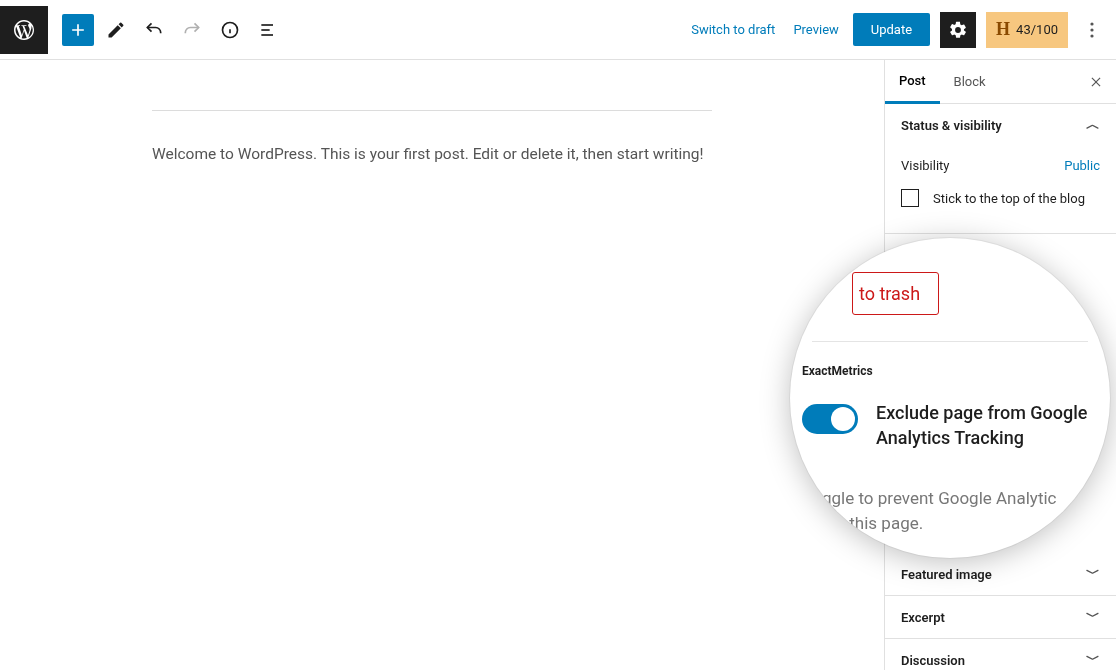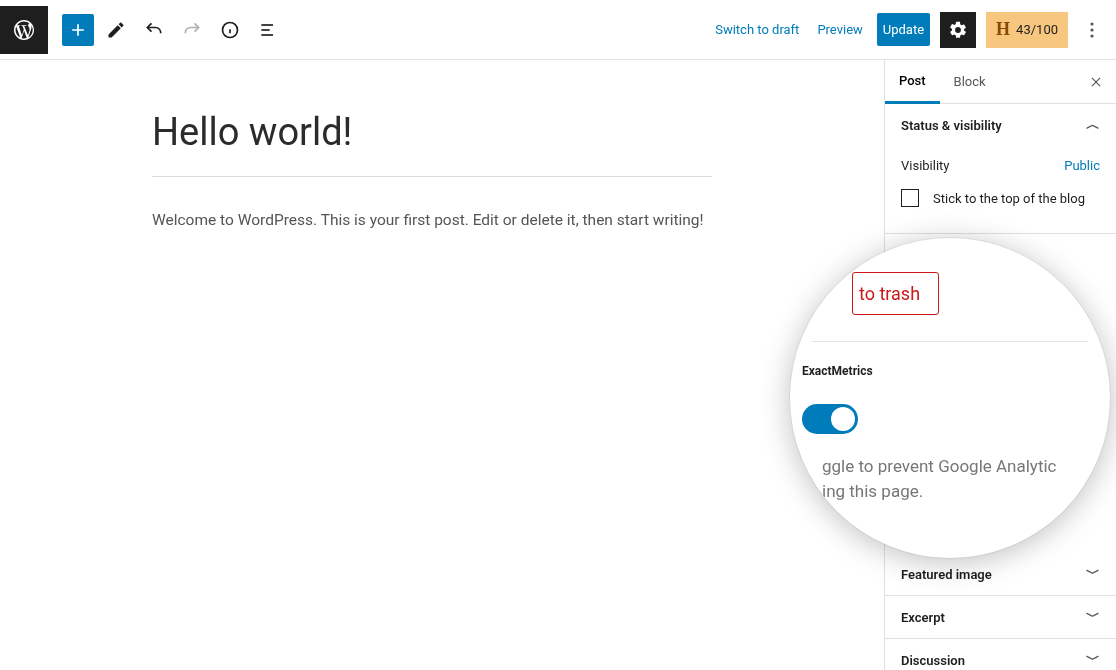--- a/index.html
+++ b/index.html
@@ -9,21 +9,21 @@
   .wp-logo{width:48px;height:48px;background:#1e1e1e;display:flex;align-items:center;justify-content:center;color:#fff;}
   .wp-logo svg{width:24px;height:24px;fill:#fff;}
   .tb-left{display:flex;align-items:center;gap:6px;padding-left:14px;}
   .sq-btn{width:32px;height:32px;display:flex;align-items:center;justify-content:center;border-radius:2px;}
   .add-btn{background:#007cba;color:#fff;}
   .icon-btn{color:#1e1e1e;}
   .icon-btn.dis{color:#b0b0b0;}
   .tb-spacer{flex:1;}
   .tb-right{display:flex;align-items:center;gap:10px;padding-right:10px;}
   .link-btn{color:#007cba;font-size:13px;background:none;border:none;cursor:pointer;padding:6px 4px;}
-  .update-btn{background:#007cba;color:#fff;border:none;font-size:13px;padding:9px 6px;border-radius:2px;cursor:pointer;}
+  .update-btn{background:#007cba;color:#fff;border:none;font-size:13px;padding:9px 18px;border-radius:2px;cursor:pointer;}
   .gear-btn{width:36px;height:36px;background:#1e1e1e;color:#fff;display:flex;align-items:center;justify-content:center;}
   .score-badge{height:36px;background:#f7c77f;display:flex;align-items:center;gap:6px;padding:0 10px;font-size:13px;color:#1e1e1e;}
   .score-badge .h{font-family:Georgia,serif;font-weight:bold;font-size:18px;color:#8a4a00;}
   .kebab{width:28px;height:36px;display:flex;align-items:center;justify-content:center;color:#555;}
   
   .main{display:flex;height:calc(670px - 48px);}
   .editor{flex:1;padding:50px 0 0 0;display:flex;flex-direction:column;align-items:center;}
   .editor-inner{width:580px;}
   .post-title{font-size:38px;font-weight:400;color:#2b2b2b;margin-bottom:22px;}
   .hr{height:1px;background:#dcdcdc;margin-bottom:34px;width:560px;}
@@ -46,21 +46,21 @@
   
   .magnifier{position:absolute;width:320px;height:320px;border-radius:50%;background:#fff;left:790px;top:238px;box-shadow:0 4px 30px rgba(0,0,0,0.25), 0 0 0 1px rgba(0,0,0,0.05);overflow:hidden;}
   .mag-inner{position:absolute;left:0;top:0;width:320px;padding:22px;}
   .trash-pill{display:inline-block;border:1.5px solid #cc1818;color:#cc1818;font-size:18px;padding:10px 18px 10px 6px;border-radius:3px;margin-left:40px;margin-top:12px;}
   .mag-divider{height:1px;background:#e4e4e4;margin:26px 0 22px 0;}
   .mag-title{font-size:12px;font-weight:700;margin-bottom:22px;color:#1e1e1e;margin-left:-10px}
   .toggle-row{display:flex;gap:18px;align-items:flex-start;margin-left:-10px}
   .toggle{width:56px;height:30px;border-radius:30px;background:#007cba;position:relative;flex-shrink:0;margin-top:4px;}
   .toggle .knob{position:absolute;right:3px;top:3px;width:24px;height:24px;border-radius:50%;background:#fff;}
   .toggle-label{font-size:18px;line-height:1.4;color:#1e1e1e;font-weight:500;}
-  .mag-desc{font-size:17px;color:#777;margin-top:20px;line-height:1.45;margin-left:10px}
+  .mag-desc{font-size:17px;color:#777;margin-top:36px;line-height:1.45;margin-left:10px}
   .mag-chevs{position:absolute;right:6px;font-size:16px;color:#555;}
   svg{display:block;}
 </style>
 </head>
 <body>
 
 <div class="topbar">
   <div class="wp-logo">
     <svg viewBox="0 0 24 24">
         <path d="M12 2C6.5 2 2 6.5 2 12s4.5 10 10 10 10-4.5 10-10S17.5 2 12 2zM3.5 12c0-1.2.3-2.4.7-3.4l4 11C5.5 18 3.5 15.3 3.5 12zm8.5 8.5c-.8 0-1.6-.1-2.4-.3l2.5-7.4 2.6 7.2c0 .1 0 .1.1.1-.9.3-1.8.4-2.8.4zm1.2-12.5c.5 0 1-.1 1-.1.5 0 .4-.7 0-.7 0 0-1.4.1-2.3.1-.8 0-2.2-.1-2.2-.1-.5 0-.5.7-.1.7 0 0 .4.1.9.1l1.3 3.6-1.9 5.6-3.1-9.2c.5 0 1-.1 1-.1.5 0 .4-.7 0-.7 0 0-1.4.1-2.3.1h-.5C6.5 4.8 9.1 3.5 12 3.5c2.2 0 4.1.8 5.6 2.2h-.1c-.8 0-1.4.7-1.4 1.5 0 .7.4 1.3.8 2 .3.6.7 1.3.7 2.4 0 .7-.3 1.6-.7 2.8l-.9 2.9-3.8-9.3zm6.3-.2c.8 1.3 1.2 2.7 1.2 4.2 0 3.3-1.8 6.1-4.4 7.6l2.6-7.5c.5-1.2.6-2.2.6-3.1 0-.4 0-.8-.1-1.2z"></path>
@@ -124,21 +124,20 @@
           <circle cx="2" cy="8" r="1.6"></circle>
           <circle cx="2" cy="14" r="1.6"></circle>
         </svg>
     </div>
   </div>
 </div>
 
 <div class="main">
   <div class="editor">
     <div class="editor-inner">
-      <h1 class="post-title">Hello world!</h1>
       <div class="hr"></div>
       <p class="post-body">Welcome to WordPress. This is your first post. Edit or delete it, then start writing!</p>
     </div>
   </div>
 
   <div class="sidebar">
     <div class="tabs">
       <div class="tab active">Post</div>
       <div class="tab">Block</div>
       <div class="tab-close">
@@ -192,20 +191,21 @@
 <div class="magnifier">
   <div class="mag-inner">
     <span class="mag-chevs" style="top:58px">︿</span>
     <div class="trash-pill"><span> to trash</span></div>
     <div class="mag-divider"></div>
     <div class="mag-title">ExactMetrics</div>
     <div class="toggle-row">
       <div class="toggle">
           <div class="knob"></div>
         </div>
+      <div class="toggle-label">Exclude page from Google Analytics Tracking</div>
     </div>
     <div class="mag-desc">
       <span>ggle to prevent Google Analytic</span><br>
       <span>ing this page.</span>
     </div>
     <span class="mag-chevs" style="top:270px">﹀</span>
   </div>
 </div>
 
 </body></html>

